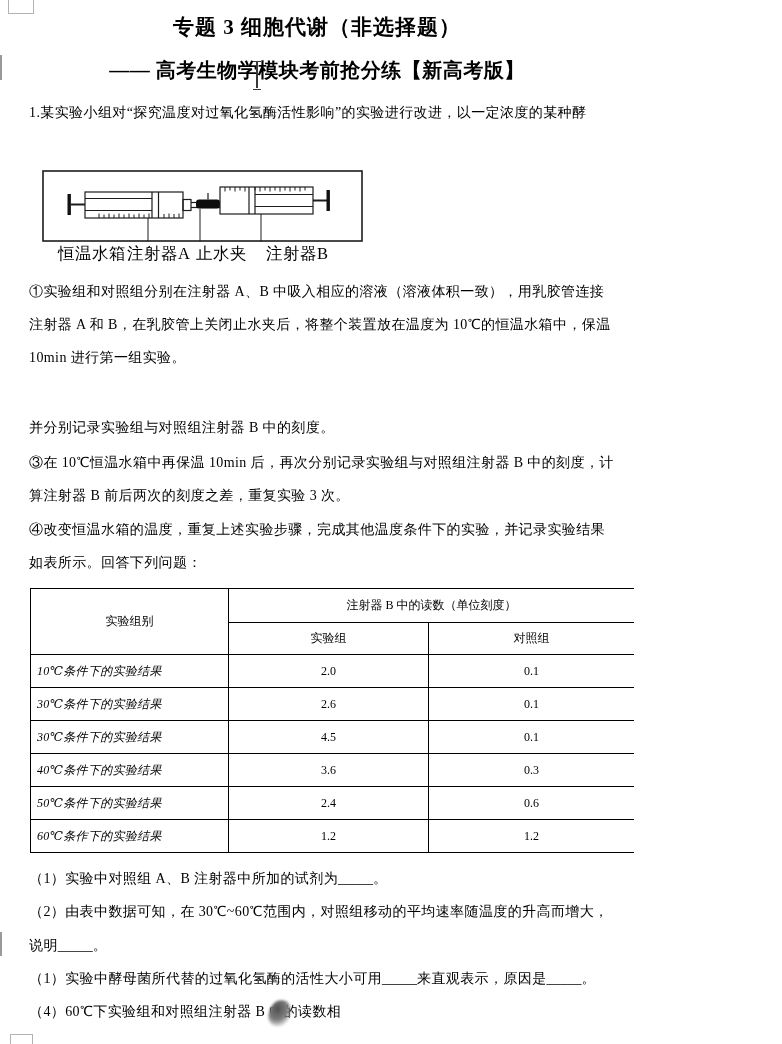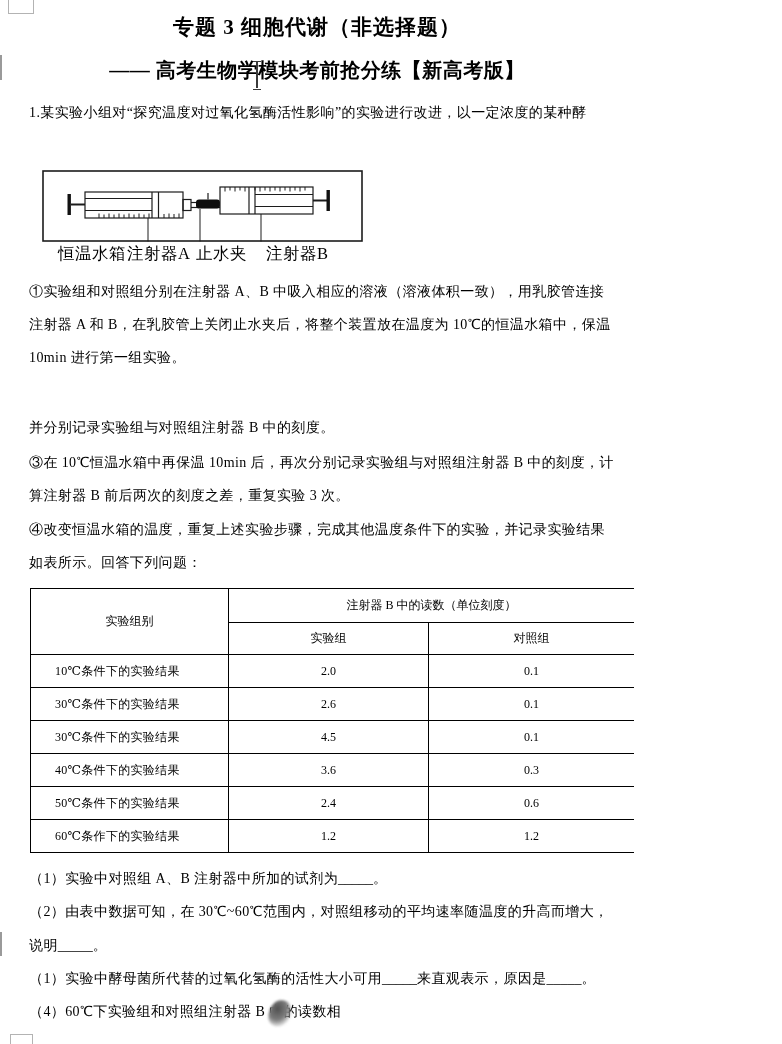--- a/index.html
+++ b/index.html
@@ -41,21 +41,21 @@
   
   table.results {
     position:absolute; left:30px; top:588px; width:604px;
     border-collapse:collapse; table-layout:fixed;
     font-size:12px;
   }
   table.results td { border:1px solid #000; text-align:center; vertical-align:middle; }
   table.results .hrow1 td { height:34px; }
   table.results .hrow2 td { height:32px;margin-top:46px; }
   table.results .drow td { height:33px; }
-  table.results td.rowlabel { text-align:left; padding-left:24px; letter-spacing:0.3px; }
+  table.results td.rowlabel { text-align:left; padding-left:6px; letter-spacing:0.3px;font-style:italic; }
   
   .blank { display:inline-block; letter-spacing:0; }
   
   .smudge {
     position:absolute; left:269px; top:1000px; width:22px; height:27px;
     background:radial-gradient(ellipse at 35% 35%, #4f4f4f 0%, #7d7d7d 45%, rgba(160,160,160,0) 78%);
     border-radius:55% 45% 60% 40%; filter:blur(1.2px); transform:rotate(12deg);
   }
 </style>
 </head>

